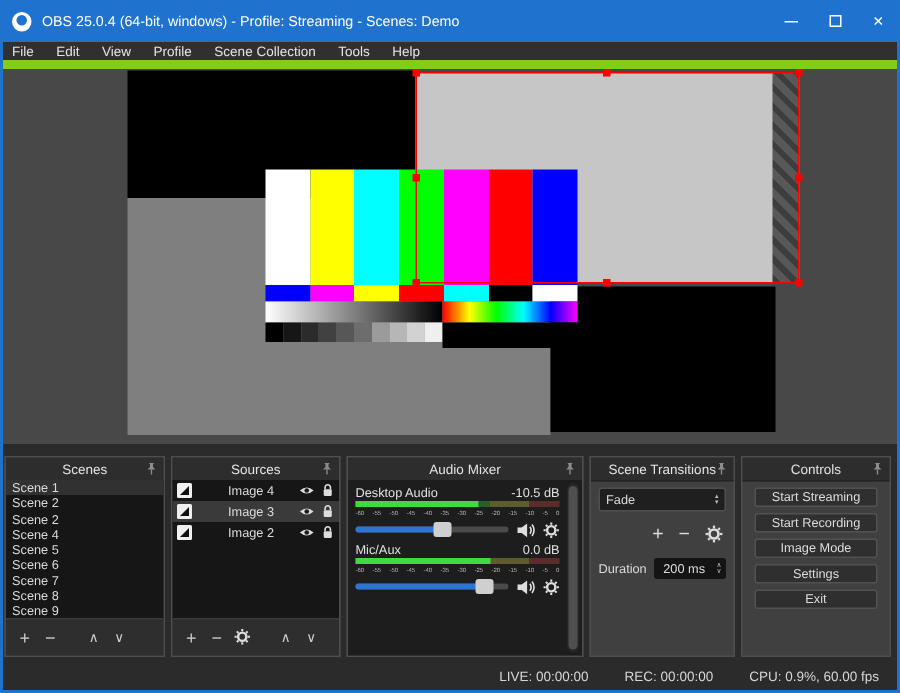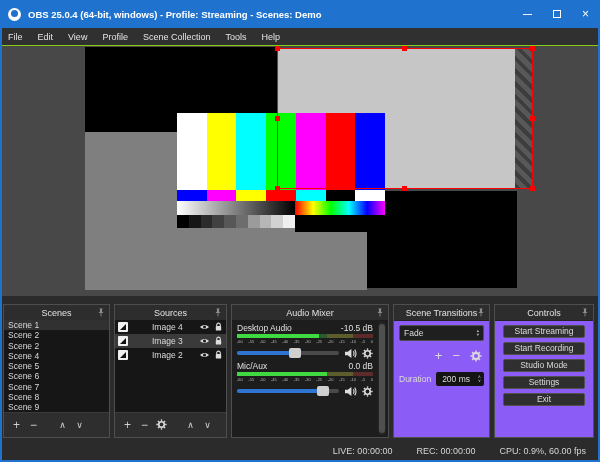--- a/index.html
+++ b/index.html
@@ -3,29 +3,29 @@
 <meta charset="utf-8">
 <style>
   html,body{margin:0;padding:0;background:#666;}
   .window{position:relative;width:600px;height:462px;background:#2b2b2b;overflow:hidden;
     font-family:"Liberation Sans",sans-serif;color:#dcdcdc;}
   
   .titlebar{position:absolute;left:0;top:0;right:0;height:28px;background:#1f73cf;
     display:flex;align-items:center;padding-left:8px;box-sizing:border-box;}
   .obs-logo{width:13px;height:13px;border-radius:50%;background:#fff;position:relative;flex:0 0 auto;}
   .obs-logo::after{content:'';position:absolute;left:3px;top:2px;width:7px;height:7px;border-radius:50%;background:#1f73cf;}
-  .title-text{font-size:9.5px;color:#fff;margin-left:7px;flex:1;white-space:nowrap;overflow:hidden;font-weight:bold;}
+  .title-text{font-size:9.5px;color:#fff;margin-left:7px;flex:1;white-space:nowrap;overflow:hidden;}
   .win-btns{display:flex;height:100%;}
   .win-btn{width:29px;display:flex;align-items:center;justify-content:center;color:#fff;}
   .btn-min i{display:block;width:9px;height:1px;background:#fff;}
   .btn-max i{display:block;width:8px;height:8px;border:1px solid #fff;box-sizing:border-box;}
   .btn-close{font-size:12px;}
   
   .menubar{position:absolute;left:0;top:28px;right:0;height:18px;background:#303030;
-    border-bottom:1px solid #84cc16;display:flex;align-items:center;padding-left:8px;gap:15px;box-sizing:border-box;}
+    border-bottom:6px solid #84cc16;display:flex;align-items:center;padding-left:8px;gap:15px;box-sizing:border-box;}
   .menu-item{font-size:9px;color:#e4e4e4;white-space:nowrap;}
   
   .preview{position:absolute;left:2px;top:46px;width:596px;height:250px;background:#484848;overflow:hidden;}
   .preview>div{position:absolute;}
   .px-black-top{left:83px;top:1px;width:192px;height:85px;background:#000;}
   .px-gray{left:83px;top:86px;width:282px;height:158px;background:#7f7f7f;}
   .px-light{left:275px;top:2px;width:256px;height:140px;background:#c6c6c6;}
   .hatch{position:absolute;right:0;top:0;width:18px;height:100%;
     background:repeating-linear-gradient(45deg,#3d3d3d 0 4px,#585858 4px 9px);}
   .px-black-bot{left:365px;top:145px;width:150px;height:97px;background:#000;}
@@ -37,21 +37,21 @@
   .p-rainbow{width:90px;background:linear-gradient(to right,#f00,#ff0,#0f0,#0ff,#00f,#f0f);}
   .p-row4{position:relative;height:17px;}
   .p-steps{position:absolute;left:0;top:0;width:118px;height:13px;display:flex;}
   .p-black-end{position:absolute;left:118px;top:0;width:90px;height:17px;background:#000;}
   .selection{left:275px;top:2px;width:256px;height:141px;border:1px solid #ff0000;box-sizing:border-box;z-index:6;}
   .handle{position:absolute;width:5px;height:5px;background:#ff0000;}
   .h-tl{left:-3px;top:-3px;} .h-tm{left:calc(50% - 3px);top:-3px;} .h-tr{right:-3px;top:-3px;}
   .h-ml{left:-3px;top:calc(50% - 3px);} .h-mr{right:-3px;top:calc(50% - 3px);}
   .h-bl{left:-3px;bottom:-3px;} .h-bm{left:calc(50% - 3px);bottom:-3px;} .h-br{right:-3px;bottom:-3px;}
   
-  .dock{position:absolute;top:304px;height:134px;background:#8b5cf6;border:1px solid #4e4e4e;box-sizing:border-box;}
+  .dock{position:absolute;top:304px;height:134px;background:#404040;border:1px solid #4e4e4e;box-sizing:border-box;}
   .dock-header{height:15px;background:#2d2d2d;border-bottom:1px solid #242424;display:flex;
     align-items:center;justify-content:center;font-size:9px;color:#e2e2e2;position:relative;}
   .pin{position:absolute;right:4px;top:3px;width:8px;height:9px;}
   .dock-body{position:absolute;left:0;right:0;top:15px;bottom:0;}
   #dock-scenes{left:3px;width:107px;}
   #dock-sources{left:114px;width:113px;}
   #dock-mixer{left:231px;width:158px;}
   #dock-trans{left:393px;width:97px;}
   #dock-controls{left:494px;width:100px;}
   .list-area{position:absolute;left:0;right:0;top:0;height:94px;background:#161616;overflow:hidden;}
@@ -482,21 +482,21 @@
   <div class="dock" id="dock-controls">
     <div class="dock-header">
       <span>Controls</span>
       <svg class="pin">
           <use href="#sym-pin"></use>
         </svg>
     </div>
     <div class="dock-body ctl-body">
       <button class="ctl-btn">Start Streaming</button>
       <button class="ctl-btn">Start Recording</button>
-      <button class="ctl-btn">Studio Mode</button>
+      <button class="ctl-btn">Image Mode</button>
       <button class="ctl-btn">Settings</button>
       <button class="ctl-btn">Exit</button>
     </div>
   </div>
 
   <div class="statusbar">
     <span>LIVE: 00:00:00</span>
     <span>REC: 00:00:00</span>
     <span>CPU: 0.9%, 60.00 fps</span>
   </div>

